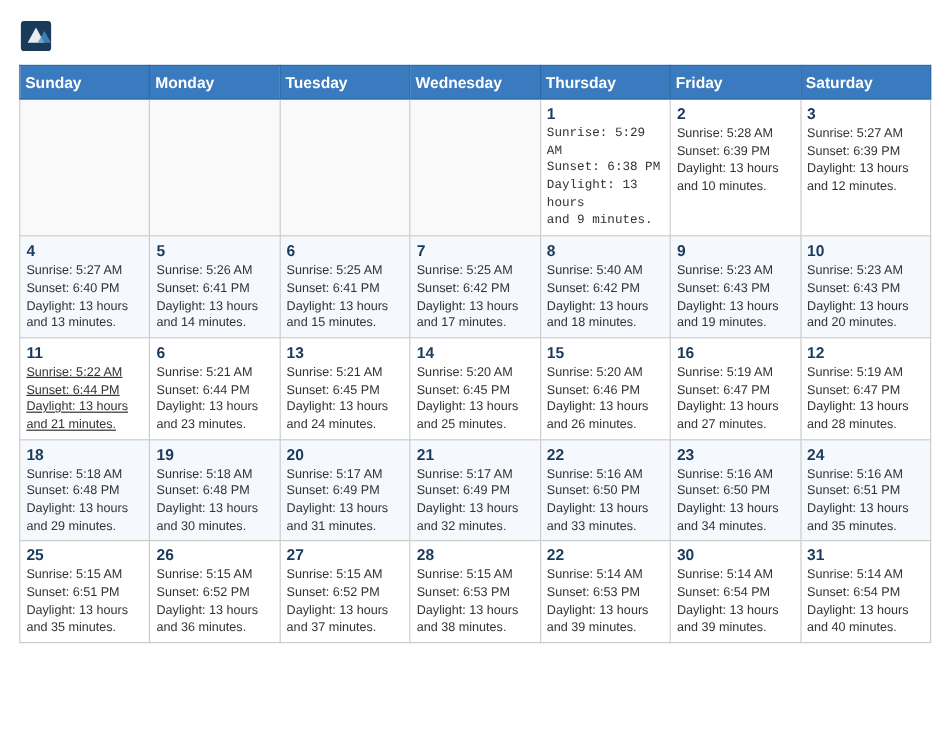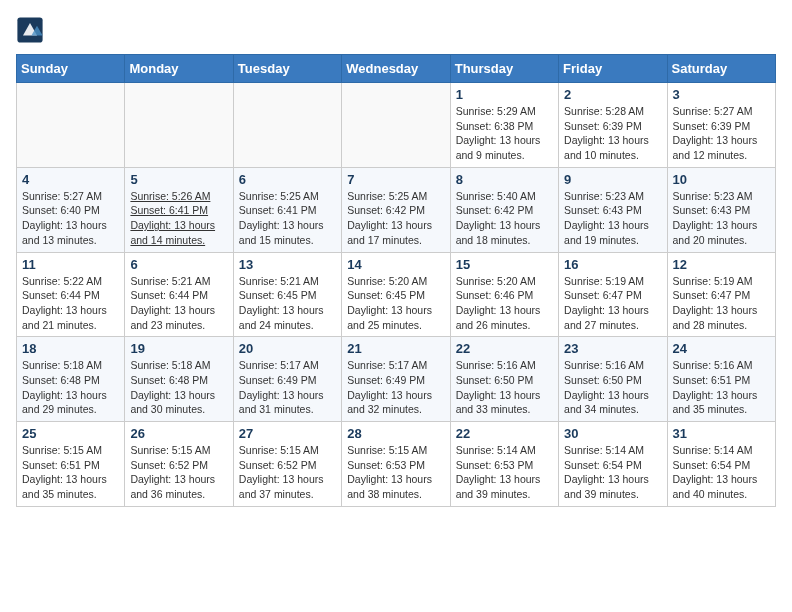--- a/index.html
+++ b/index.html
@@ -123,21 +123,21 @@
       </tr>
   </thead>
   <tbody id="calendar-body">
       <tr>
         <td class="empty-cell"></td>
         <td class="empty-cell"></td>
         <td class="empty-cell"></td>
         <td class="empty-cell"></td>
         <td>
           <span class="day-num">1</span>
-          <div class="day-info" style="white-space: pre-line;">Sunrise: 5:29 AM
+          <div class="day-info" style="white-space: pre-line; font-family: Liberation Mono, monospace;">Sunrise: 5:29 AM
 Sunset: 6:38 PM
 Daylight: 13 hours
 and 9 minutes.</div>
         </td>
         <td>
           <span class="day-num">2</span>
           <div class="day-info" style="white-space: pre-line;">Sunrise: 5:28 AM
 Sunset: 6:39 PM
 Daylight: 13 hours
 and 10 minutes.</div>
@@ -153,21 +153,21 @@
       <tr>
         <td>
           <span class="day-num">4</span>
           <div class="day-info" style="white-space: pre-line;">Sunrise: 5:27 AM
 Sunset: 6:40 PM
 Daylight: 13 hours
 and 13 minutes.</div>
         </td>
         <td>
           <span class="day-num">5</span>
-          <div class="day-info" style="white-space: pre-line; text-decoration: underline;">Sunrise: 5:26 AM
+          <div class="day-info" style="white-space: pre-line;">Sunrise: 5:26 AM
 Sunset: 6:41 PM
 Daylight: 13 hours
 and 14 minutes.</div>
         </td>
         <td>
           <span class="day-num">6</span>
           <div class="day-info" style="white-space: pre-line;">Sunrise: 5:25 AM
 Sunset: 6:41 PM
 Daylight: 13 hours
 and 15 minutes.</div>
@@ -197,21 +197,21 @@
           <span class="day-num">10</span>
           <div class="day-info" style="white-space: pre-line;">Sunrise: 5:23 AM
 Sunset: 6:43 PM
 Daylight: 13 hours
 and 20 minutes.</div>
         </td>
       </tr>
       <tr>
         <td>
           <span class="day-num">11</span>
-          <div class="day-info" style="white-space: pre-line;">Sunrise: 5:22 AM
+          <div class="day-info" style="white-space: pre-line; text-decoration: underline;">Sunrise: 5:22 AM
 Sunset: 6:44 PM
 Daylight: 13 hours
 and 21 minutes.</div>
         </td>
         <td>
           <span class="day-num">6</span>
           <div class="day-info" style="white-space: pre-line;">Sunrise: 5:21 AM
 Sunset: 6:44 PM
 Daylight: 13 hours
 and 23 minutes.</div>

